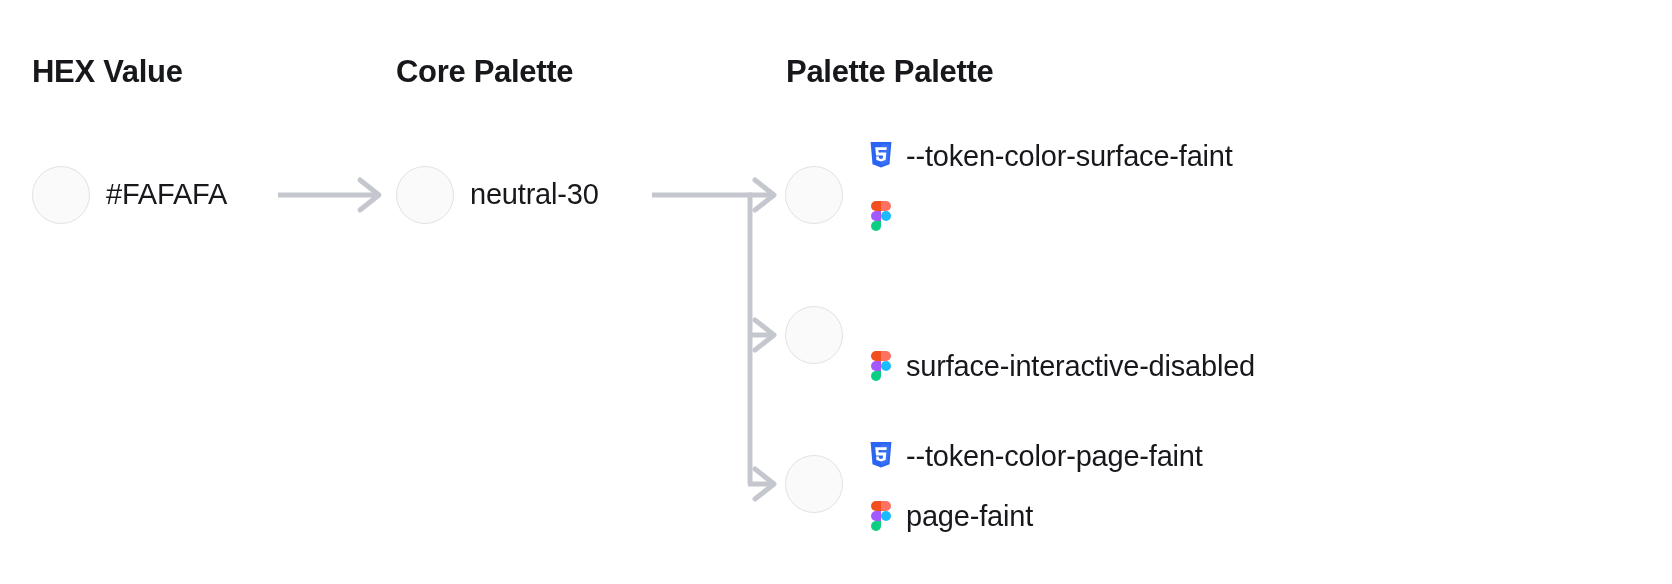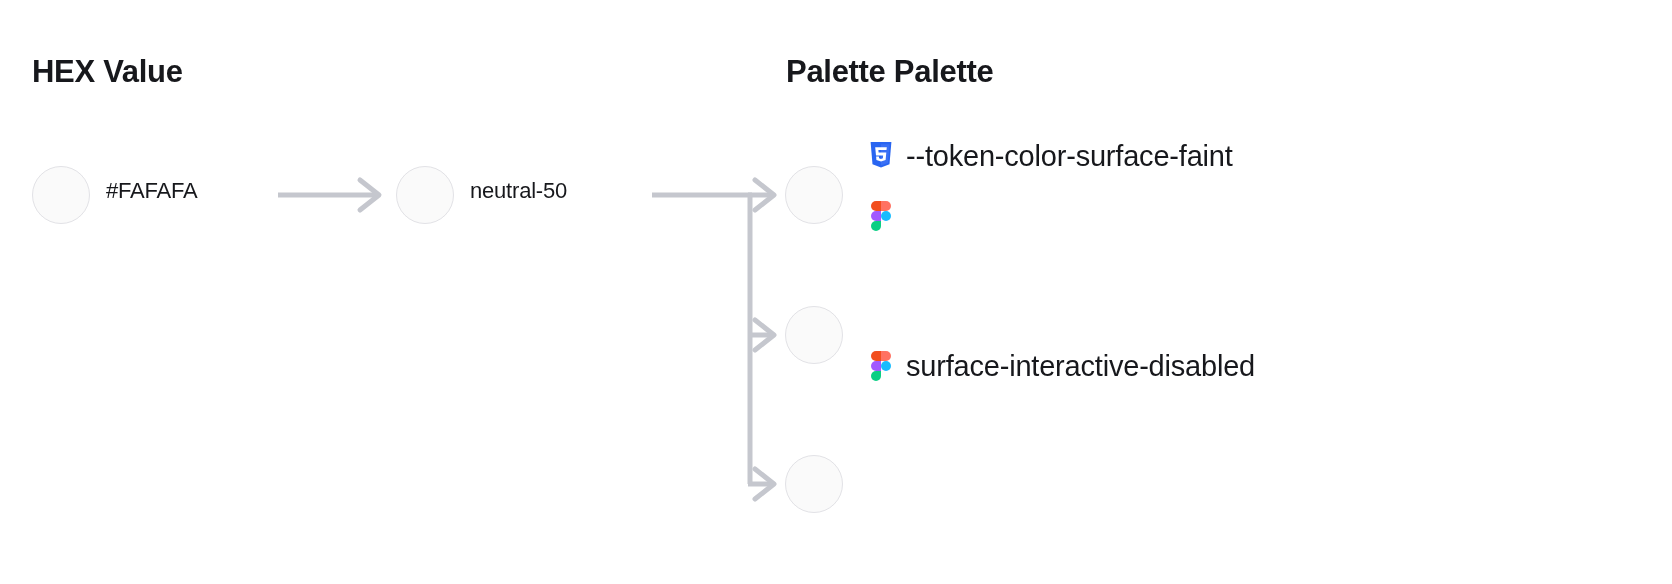--- a/index.html
+++ b/index.html
@@ -45,21 +45,21 @@
     height: 58px;
     border-radius: 50%;
     background: #fafafa;
     border: 1.5px solid #e2e2e6;
     box-sizing: border-box;
   }
 
   
   .value-label {
     position: absolute;
-    font-size: 22px;
+    font-size: 29px;
     font-weight: 400;
     color: #17181c;
     white-space: nowrap;
     line-height: 1;
     letter-spacing: -0.2px;
   }
 
   
   #connectors {
     position: absolute;
@@ -95,20 +95,21 @@
   }
   .icon-slot svg { display: block; }
 </style>
 </head>
 <body>
 
 <div id="stage">
 
   <div id="heading-hex" class="col-heading">HEX Value</div>
 
+  <div id="heading-core" class="col-heading">Core Palette</div>
 
   <div id="heading-semantic" class="col-heading">Palette Palette</div>
 
   <svg id="connectors" viewBox="0 0 1672 584">
 
     <g>
       <line x1="278" y1="175" x2="376" y2="175" stroke="#C5C7CE" stroke-width="5" stroke-linecap="butt"></line>
       <polyline points="360,160 379,175 360,190" fill="none" stroke="#C5C7CE" stroke-width="5" stroke-linecap="round" stroke-linejoin="round"></polyline>
     </g>
 
@@ -126,21 +127,21 @@
 
       <line x1="748" y1="464" x2="772" y2="464" stroke="#C5C7CE" stroke-width="5"></line>
       <polyline points="755,449 774,464 755,479" fill="none" stroke="#C5C7CE" stroke-width="5" stroke-linecap="round" stroke-linejoin="round"></polyline>
     </g>
   </svg>
 
   <div class="swatch" style="left: 32px; top: 146px; background: rgb(250, 250, 250);"></div>
   <div class="value-label" style="left:106px; top:160px;">#FAFAFA</div>
 
   <div class="swatch" style="left: 396px; top: 146px; background: rgb(250, 250, 250);"></div>
-  <div class="value-label" style="left:470px; top:160px;">neutral-50</div>
+  <div class="value-label" style="left:470px; top:160px;">neutral-30</div>
 
   <div class="swatch" style="left: 785px; top: 146px; background: rgb(250, 250, 250);"></div>
 
   <div class="token-line" style="left:868px; top:121px;">
     <span class="icon-slot">
       <svg width="24" height="28" viewBox="0 0 24 28" aria-hidden="true">
         <path d="M1.6 0 L22.4 0 L20.5 22.3 L12 25.6 L3.5 22.3 Z" fill="#2965F1"></path>
         <path d="M12 2.2 L20.6 2.2 L19 20.9 L12 23.6 Z" fill="#3A70F5"></path>
         <path d="M6.2 5.2 L17.8 5.2 L17.5 8.1 L9.4 8.1 L9.6 10.6 L17.3 10.6 L16.6 18.1 L12 19.6 L7.4 18.1 L7.1 14.6 L9.9 14.6 L10.1 16.3 L12 16.9 L13.9 16.3 L14.1 13.4 L7.0 13.4 Z" fill="#FFFFFF"></path>
       </svg>
@@ -171,15 +172,37 @@
         <path d="M5 10 h5 v10 h-5 a5 5 0 0 1 0 -10 z" fill="#A259FF"></path>
         <circle cx="15" cy="15" r="5" fill="#1ABCFE"></circle>
         <path d="M5 20 h5 v5 a5 5 0 0 1 -5 5 a5 5 0 0 1 0 -10 z" fill="#0ACF83"></path>
       </svg>
     </span>
     <span class="token-text">surface-interactive-disabled</span>
   </div>
 
   <div class="swatch" style="left: 785px; top: 435px; background: rgb(250, 250, 250);"></div>
 
-
+  <div class="token-line" style="left:868px; top:421px;">
+    <span class="icon-slot">
+      <svg width="24" height="28" viewBox="0 0 24 28" aria-hidden="true">
+        <path d="M1.6 0 L22.4 0 L20.5 22.3 L12 25.6 L3.5 22.3 Z" fill="#2965F1"></path>
+        <path d="M12 2.2 L20.6 2.2 L19 20.9 L12 23.6 Z" fill="#3A70F5"></path>
+        <path d="M6.2 5.2 L17.8 5.2 L17.5 8.1 L9.4 8.1 L9.6 10.6 L17.3 10.6 L16.6 18.1 L12 19.6 L7.4 18.1 L7.1 14.6 L9.9 14.6 L10.1 16.3 L12 16.9 L13.9 16.3 L14.1 13.4 L7.0 13.4 Z" fill="#FFFFFF"></path>
+      </svg>
+    </span>
+    <span class="token-text">--token-color-page-faint</span>
+  </div>
+
+  <div class="token-line" style="left:868px; top:481px;">
+    <span class="icon-slot">
+      <svg width="20" height="30" viewBox="0 0 20 30" aria-hidden="true">
+        <path d="M5 0 h5 v10 h-5 a5 5 0 0 1 0 -10 z" fill="#F24E1E"></path>
+        <path d="M10 0 h5 a5 5 0 0 1 0 10 h-5 z" fill="#FF7262"></path>
+        <path d="M5 10 h5 v10 h-5 a5 5 0 0 1 0 -10 z" fill="#A259FF"></path>
+        <circle cx="15" cy="15" r="5" fill="#1ABCFE"></circle>
+        <path d="M5 20 h5 v5 a5 5 0 0 1 -5 5 a5 5 0 0 1 0 -10 z" fill="#0ACF83"></path>
+      </svg>
+    </span>
+    <span class="token-text">page-faint</span>
+  </div>
 
 </div>
 
 </body></html>

